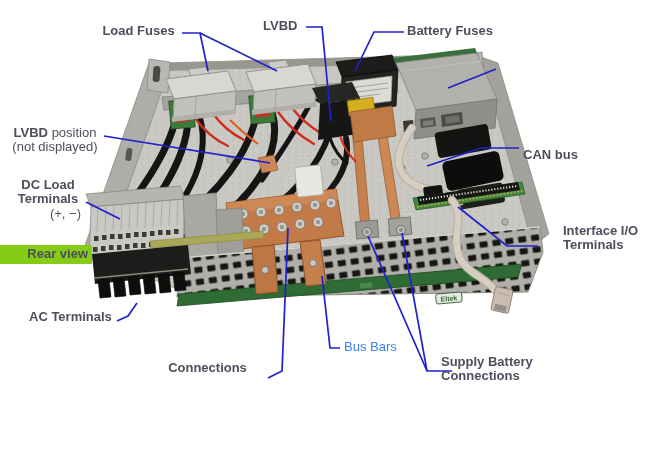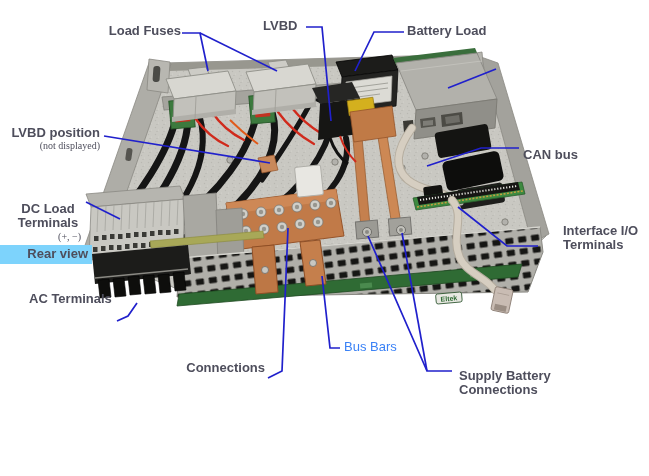--- a/index.html
+++ b/index.html
@@ -1,26 +1,26 @@
 <!DOCTYPE html>
 <html><head>
 <meta charset="utf-8">
 <style>
   html,body{margin:0;padding:0;background:#fff;}
   #fig{position:relative;width:649px;height:476px;background:#fff;overflow:hidden;
        font-family:"Liberation Sans",sans-serif;}
   #devsvg{position:absolute;left:0;top:0;}
   .lbl{position:absolute;font-weight:bold;font-size:13px;line-height:1.1;
        color:#4e4e5c;white-space:nowrap;}
-  .lbl .sub{font-weight:normal;font-size:10px;font-family:Liberation Serif, serif;}
-  .lbl .reg{font-weight:bold;}
+  .lbl .sub{font-weight:normal;font-size:13px;}
+  .lbl .reg{font-weight:normal;}
   .lbl .sub2{font-weight:normal;font-size:11px;}
-  .right{text-align:right;}
+  .right{text-align:center;}
   .muted{font-weight:normal;color:#3b82f6;}
-  #rearview{left:0;top:245px;width:92px;height:19px;background:#7dd3fc;
+  #rearview{left:0;top:245px;width:92px;height:19px;background:#84cc16;
             text-align:right;padding:2px 4px 0 0;box-sizing:border-box;}
 </style>
 </head>
 <body>
 
 <div id="fig">
 
   <svg id="devsvg" width="649" height="476" viewBox="0 0 649 476">
     <defs>
       <pattern id="pSpeck" width="7" height="7" patternUnits="userSpaceOnUse">
@@ -305,52 +305,52 @@
       <polyline points="340,348 330,348 322,276"></polyline>
       <polyline points="452,371 427,371 368,236"></polyline>
       <polyline points="427,371 402,233"></polyline>
     </g>
   </svg>
 
   <div class="lbl right" style="left:96px;top:24px;width:85px;">Load Fuses</div>
 
   <div class="lbl" style="left:263px;top:19px;">LVBD</div>
 
-  <div class="lbl" style="left:407px;top:24px;">Battery Load</div>
+  <div class="lbl" style="left:407px;top:24px;">Battery Fuses</div>
 
 
   <div class="lbl" style="left:523px;top:148px;">CAN bus</div>
 
   <div class="lbl" style="left:563px;top:224px;">
     <div>Interface I/O</div>
     <div>Terminals</div>
   </div>
 
   <div class="lbl right" style="left:10px;top:126px;width:90px;">
     <div>
       <span>LVBD</span>
       <span class="reg">position</span>
     </div>
     <div class="sub">(not displayed)</div>
   </div>
 
-  <div class="lbl" style="left:12px;top:178px;width:72px;text-align:center;margin-top:24px;">
+  <div class="lbl" style="left:12px;top:178px;width:72px;text-align:center;">
     <div>DC Load</div>
     <div>Terminals</div>
     <div class="sub" style="text-align:right;padding-right:3px;">(+, −)</div>
   </div>
 
   <div class="lbl" id="rearview">Rear view</div>
 
-  <div class="lbl" style="left:29px;top:292px;">AC Terminals</div>
+  <div class="lbl" style="left:29px;top:310px;">AC Terminals</div>
 
   <div class="lbl right" style="left:150px;top:361px;width:115px;">
     <div>Connections</div>
   </div>
 
   <div class="lbl muted" style="left:344px;top:340px;">Bus Bars</div>
 
-  <div class="lbl" style="left:459px;top:355px;margin-top:14px;">
+  <div class="lbl" style="left:441px;top:355px;">
     <div>Supply Battery</div>
     <div>Connections</div>
   </div>
 
 </div>
 
 </body></html>

